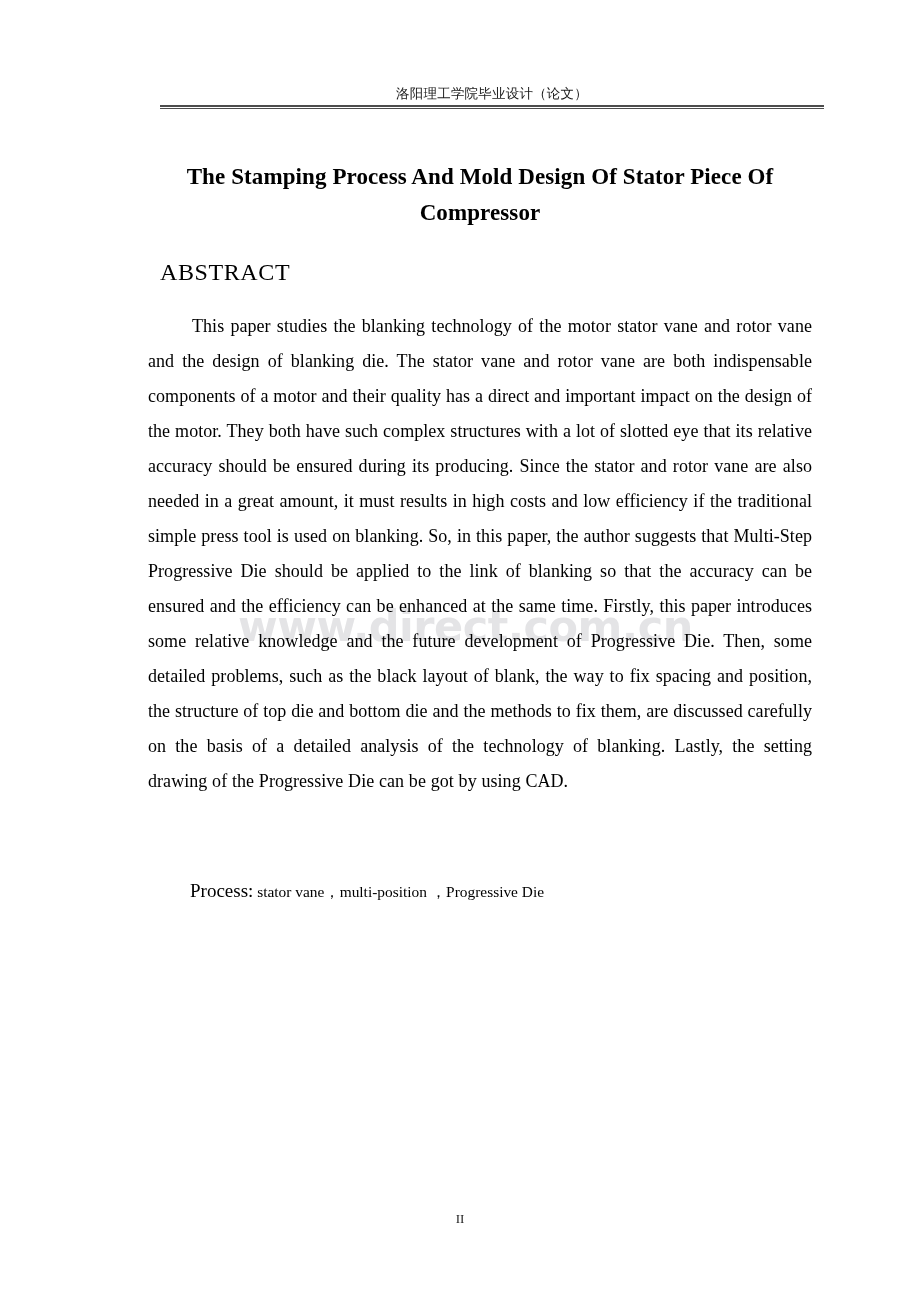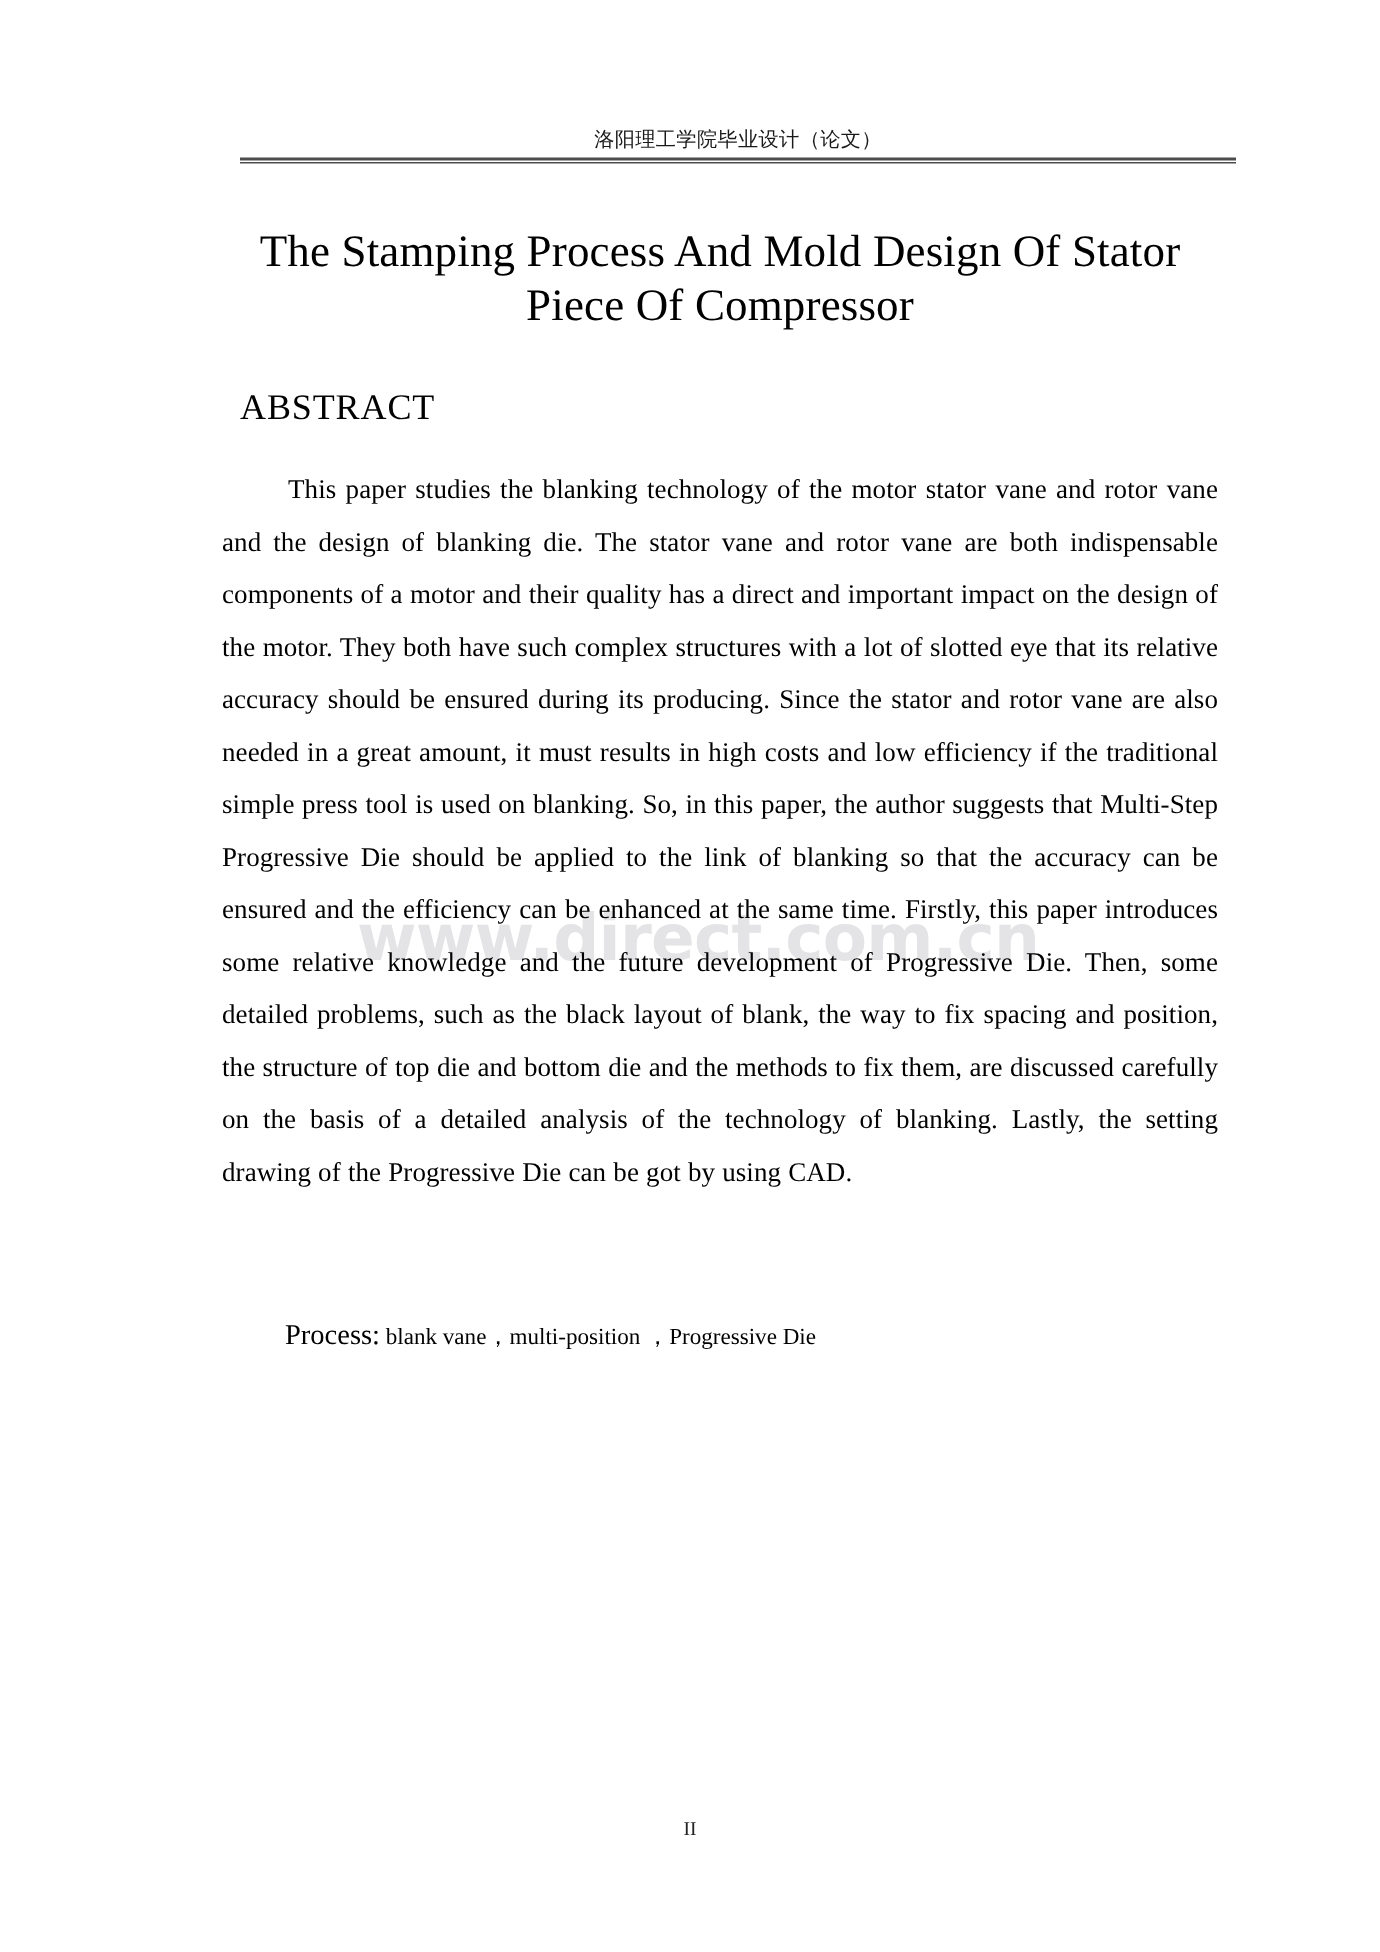--- a/index.html
+++ b/index.html
@@ -46,26 +46,26 @@
     height: 4px;
     border-top: 2.2px solid #4d4d4d;
     border-bottom: 1px solid #4d4d4d;
     box-sizing: border-box;
   }
 
   
   .doc-title {
     position: absolute;
     left: 160px;
-    top: 130px;
+    top: 144px;
     width: 640px;
     text-align: center;
-    font-size: 30px;
+    font-size: 23px;
     line-height: 36px;
-    font-weight: normal;
+    font-weight: bold;
     letter-spacing: 0.1px;
   }
 
   
   .abstract-heading {
     position: absolute;
     left: 160px;
     top: 235px;
     width: 640px;
     font-size: 24px;
@@ -149,18 +149,18 @@
 
   <h1 class="doc-title">The Stamping Process And Mold Design Of Stator Piece Of Compressor</h1>
 
   <h2 class="abstract-heading">ABSTRACT</h2>
 
   <div class="watermark">www.direct.com.cn</div>
 
   <p class="abstract-body">This paper studies the blanking technology of the motor stator vane and rotor vane and the design of blanking die. The stator vane and rotor vane are both indispensable components of a motor and their quality has a direct and important impact on the design of the motor. They both have such complex structures with a lot of slotted eye that its relative accuracy should be ensured during its producing. Since the stator and rotor vane are also needed in a great amount, it must results in high costs and low efficiency if the traditional simple press tool is used on blanking. So, in this paper, the author suggests that Multi-Step Progressive Die  should be applied to the link of blanking so that the accuracy can be ensured and the efficiency can be enhanced at the same time. Firstly, this paper introduces some relative knowledge and the future development of Progressive Die. Then, some detailed problems, such as the black layout of blank, the way to fix spacing and position, the structure of top die and bottom die and the methods to fix them, are discussed carefully on the basis of a detailed analysis of the technology of blanking. Lastly, the setting drawing of the Progressive Die can be got by using CAD.</p>
 
   <p class="keywords-line">
-    <span class="keywords-label">Process:</span><span class="keywords-values"> blank vane，multi-position ，Progressive Die</span>
+    <span class="keywords-label">Process:</span><span class="keywords-values"> stator vane，multi-position ，Progressive Die</span>
   </p>
 
   <div class="page-number">II</div>
 
 </div>
 
 </body></html>

